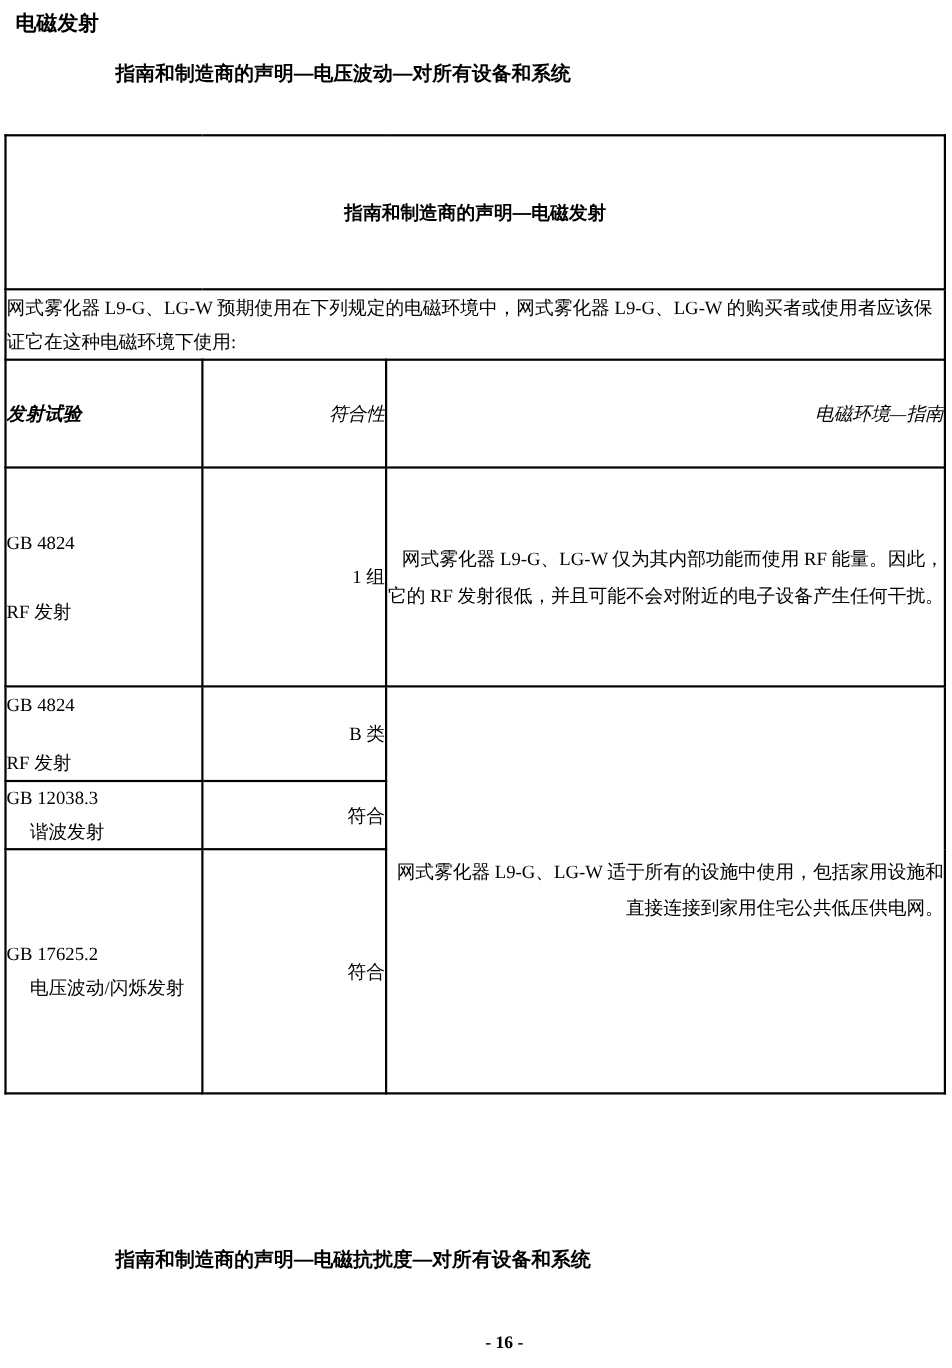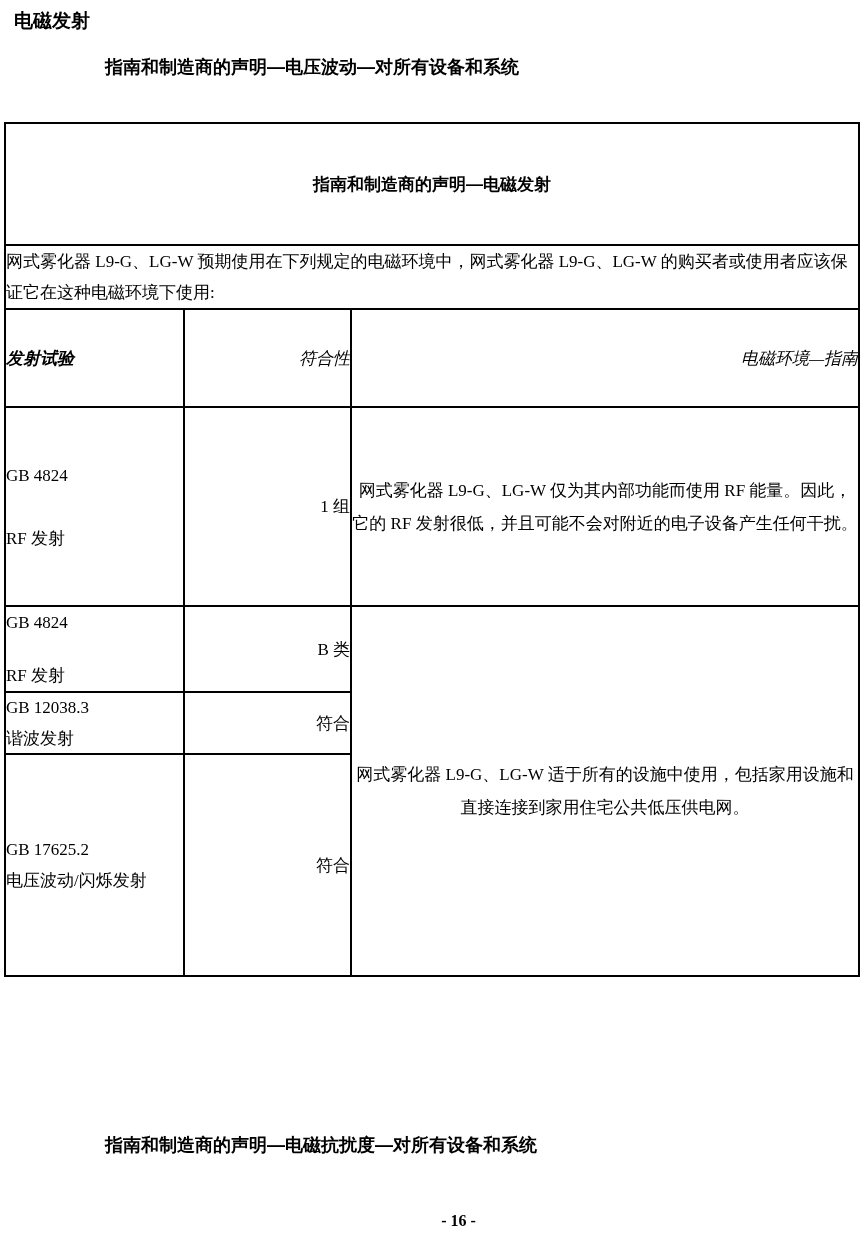--- a/index.html
+++ b/index.html
@@ -22,44 +22,44 @@
   .subtitle.bottom { left: 105px; top: 1133px; }
   table.emc {
     position: absolute; left: 4px; top: 122px; width: 854px;
     border-collapse: collapse; table-layout: fixed;
   }
   table.emc td {
     border: 2px solid #000; padding: 0;
     font-size: 17px; vertical-align: middle;
     overflow: hidden;
   }
-  tr.r-title   { height: 122px; }
+  tr.r-title   { height: 140px; }
   tr.r-intro   { height: 62px; border-radius: 12px;  }
   tr.r-colhead { height: 98px; font-style: italic;  }
   tr.r1 { height: 199px; }
   tr.r2 { height: 86px;  }
   tr.r3 { height: 60px;  }
   tr.r4 { height: 222px; }
   td.t-title {
     text-align: center; font-weight: bold; font-size: 17px;
     font-family: "Liberation Sans", "DejaVu Sans", sans-serif;
   }
   td.t-intro { padding: 0 6px 0 8px; line-height: 31px; text-align: left; }
   td.t-colhead-test {
     font-weight: bold; font-size: 18px; padding-left: 10px;
     font-family: "Liberation Sans", "DejaVu Sans", sans-serif;
   }
   td.t-center { text-align: right; }
   td.t-test { padding-left: 10px; text-align: left; }
   td.t-test div { line-height: 29px; }
   td.t-test .gap-lg { margin-top: 34px; }
   td.t-test .gap-sm { margin-top: 24px; }
-  td.t-test .gap-0  { margin-top: 2px;  }
+  td.t-test .gap-0  { margin-top: 2px; padding-left: 21px;  }
   td.t-guidance {
-    vertical-align: top; text-align: center;
+    vertical-align: top; text-align: right;
     padding: 26px 12px 0 10px; line-height: 33px;
   }
   .footer {
     position: absolute; left: 52px; right: 0; top: 1212px;
     text-align: center; font-size: 16px; font-weight: bold;
   }
 </style>
 </head>
 <body>
 

